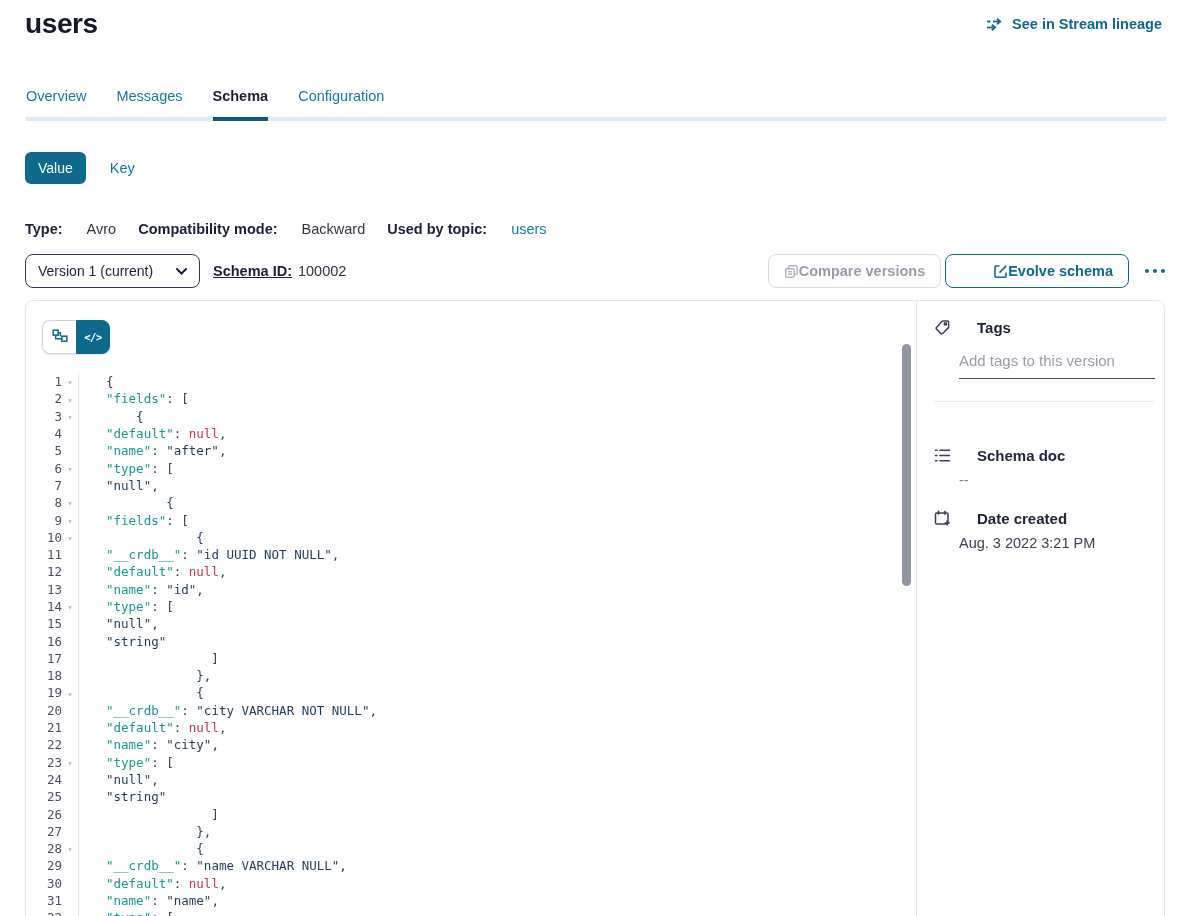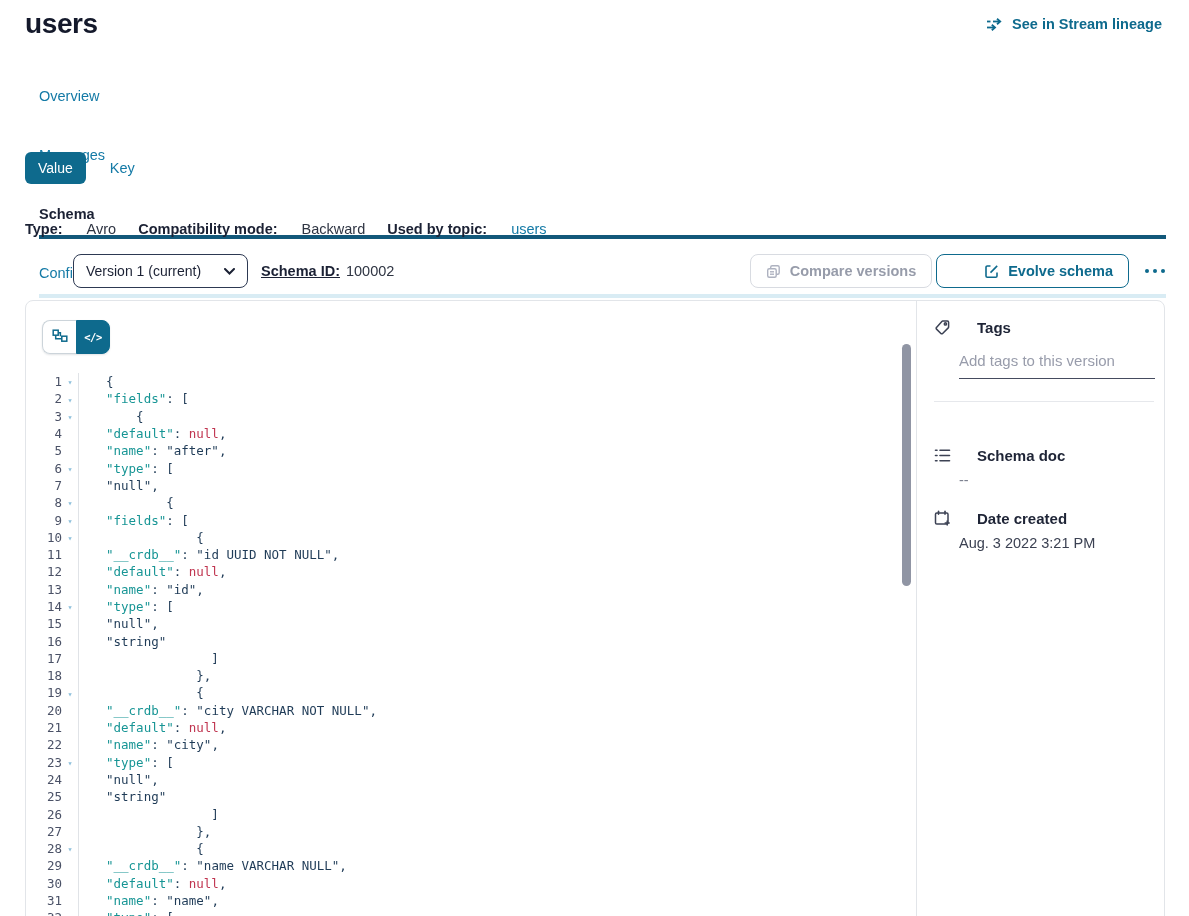--- a/index.html
+++ b/index.html
@@ -27,22 +27,22 @@
     font-family:"Liberation Sans",sans-serif;color:var(--text);}
   .page{position:relative;width:1189px;height:916px;}
 
   
   .page-title{position:absolute;top:8px;left:25px;font-size:28px;font-weight:700;
     color:#14192b;letter-spacing:-0.4px;}
   .lineage-link{position:absolute;top:16px;right:27px;display:flex;align-items:center;gap:8px;
     color:var(--primary);font-size:14.5px;font-weight:700;cursor:pointer;}
 
   
-  .tabs{position:absolute;top:88px;left:39px;right:23px;display:flex;gap:30px;
-    border-bottom:4px solid var(--tab-track);flex-direction:column;}
+  .tabs{position:absolute;top:88px;left:26px;right:23px;display:flex;gap:30px;
+    border-bottom:4px solid var(--tab-track);}
   .tab{position:relative;padding-bottom:13px;font-size:14.5px;font-weight:500;
     color:var(--link);cursor:pointer;}
   .tab.active{color:var(--ink);font-weight:600;}
   .tab.active::after{content:"";position:absolute;left:0;right:0;bottom:-4px;height:4px;
     background:var(--tab-active);}
 
   
   .vk{position:absolute;top:152px;left:25px;display:flex;align-items:center;gap:24px;}
   .value-btn{height:32px;padding:0 13px;background:var(--primary);color:#fff;border:0;
     border-radius:6px;font-size:14px;font-family:inherit;cursor:pointer;}
@@ -51,24 +51,24 @@
   
   .meta{position:absolute;top:221px;left:25px;display:flex;gap:22px;font-size:14.5px;}
   .meta b{color:var(--ink);font-weight:700;}
   .meta .lnk{color:var(--link);cursor:pointer;}
   .meta .pair{display:flex;gap:24px;}
 
   
   .controls{position:absolute;top:254px;left:25px;right:23px;display:flex;align-items:center;}
   .select{width:175px;height:34px;border:1px solid var(--select-border);border-radius:8px;
     display:flex;align-items:center;justify-content:space-between;padding:0 12px;
-    font-size:14px;color:var(--ink);cursor:pointer;background:#fff;margin-left:48px;}
+    font-size:14px;color:var(--ink);cursor:pointer;background:#fff;}
   .schema-id{margin-left:13px;font-size:14.5px;display:flex;gap:6px;}
   .schema-id b{color:var(--ink);text-decoration:underline;}
-  .btn{height:34px;display:flex;align-items:center;gap:9px;padding:0 15px;border-radius:8px;
+  .btn{height:34px;display:flex;align-items:center;padding:0 15px;border-radius:8px;
     background:#fff;font-size:14.5px;font-weight:700;font-family:inherit;cursor:pointer;}
   .btn.disabled{margin-left:auto;border:1px solid var(--disabled-border);color:var(--disabled-text);
     cursor:default;}
   .btn.outline{margin-left:4px;border:1px solid var(--primary);color:var(--primary);padding-left:47px;}
   .more-btn{margin-left:15px;border:0;background:none;cursor:pointer;display:flex;align-items:center;}
 
   
   .panel{position:absolute;top:300px;left:25px;width:1140px;height:648px;background:#fff;
     border:1px solid var(--border);border-radius:8px;}
   .view-toggle{position:absolute;top:19px;left:16px;display:flex;border-radius:8px;

